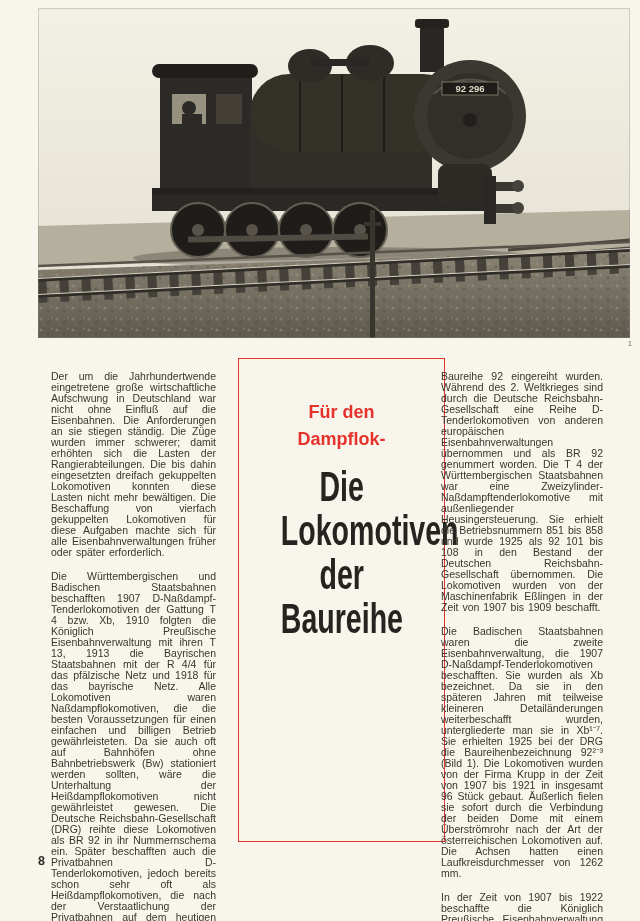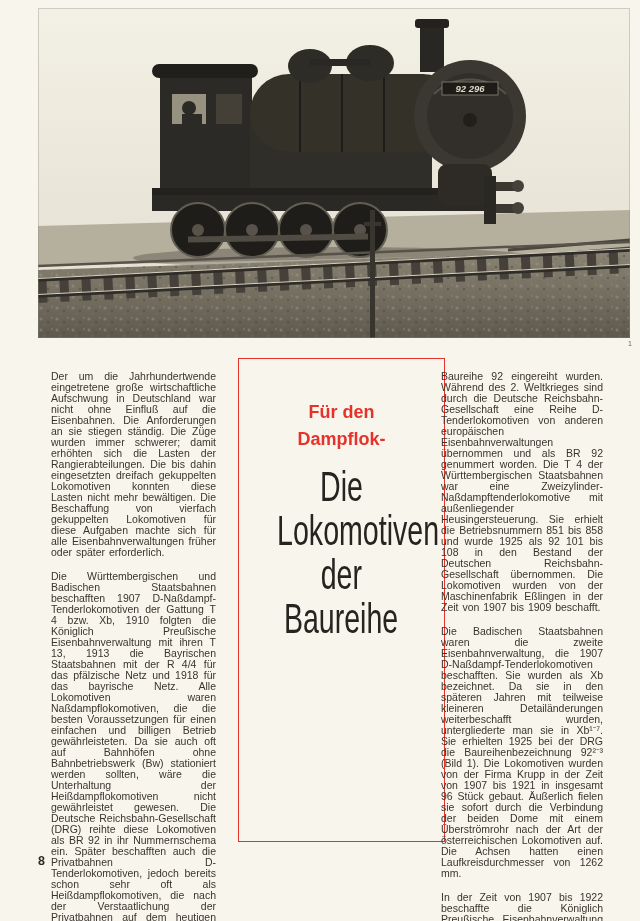--- a/index.html
+++ b/index.html
@@ -6,21 +6,21 @@
   .page{
     position:relative;
     width:640px;height:921px;
     background:#f8f5ec;
     font-family:"Liberation Sans", sans-serif;
     color:#39352e;
     overflow:hidden;
   }
   
   .photo{
-    position:absolute;left:38px;top:8px;width:592px;height:330px;margin:0;font-style:italic;
+    position:absolute;left:38px;top:8px;width:592px;height:330px;margin:0;
   }
   .photo svg{display:block;width:592px;height:330px;}
   .fig-num{
     position:absolute;top:340px;right:8px;
     font-size:7px;color:#6a655a;
   }
   
   .col{
     position:absolute;top:358px;
     font-size:10.5px;line-height:11px;
@@ -41,21 +41,21 @@
     margin-top:40px;
     text-align:center;
     color:#e5332b;
     font-weight:bold;
     font-size:18px;line-height:27px;
   }
   .kicker span{display:block;}
   .headline{
     margin:12px 0 0 0;
     text-align:center;
-    font-weight:normal;
+    font-weight:bold;
     font-size:42px;line-height:44px;
     color:#262420;
   }
   .headline span{
     display:inline-block;
     transform:scaleX(0.68);
     transform-origin:center;
     white-space:nowrap;
   }
   .num-wrap{

